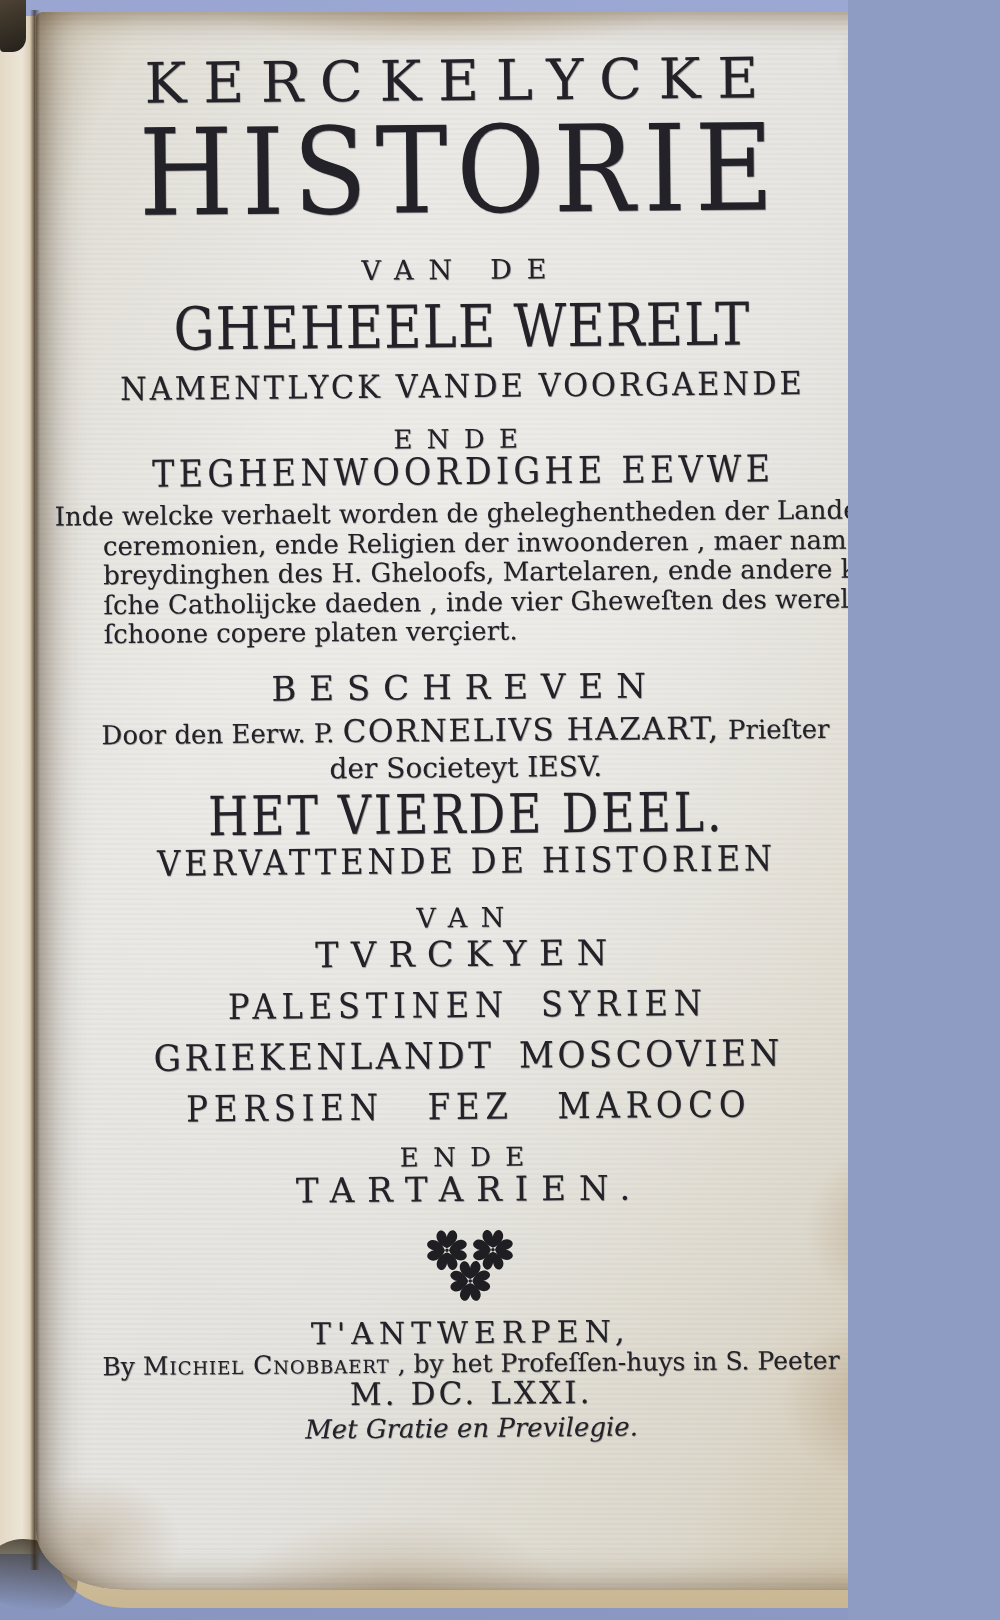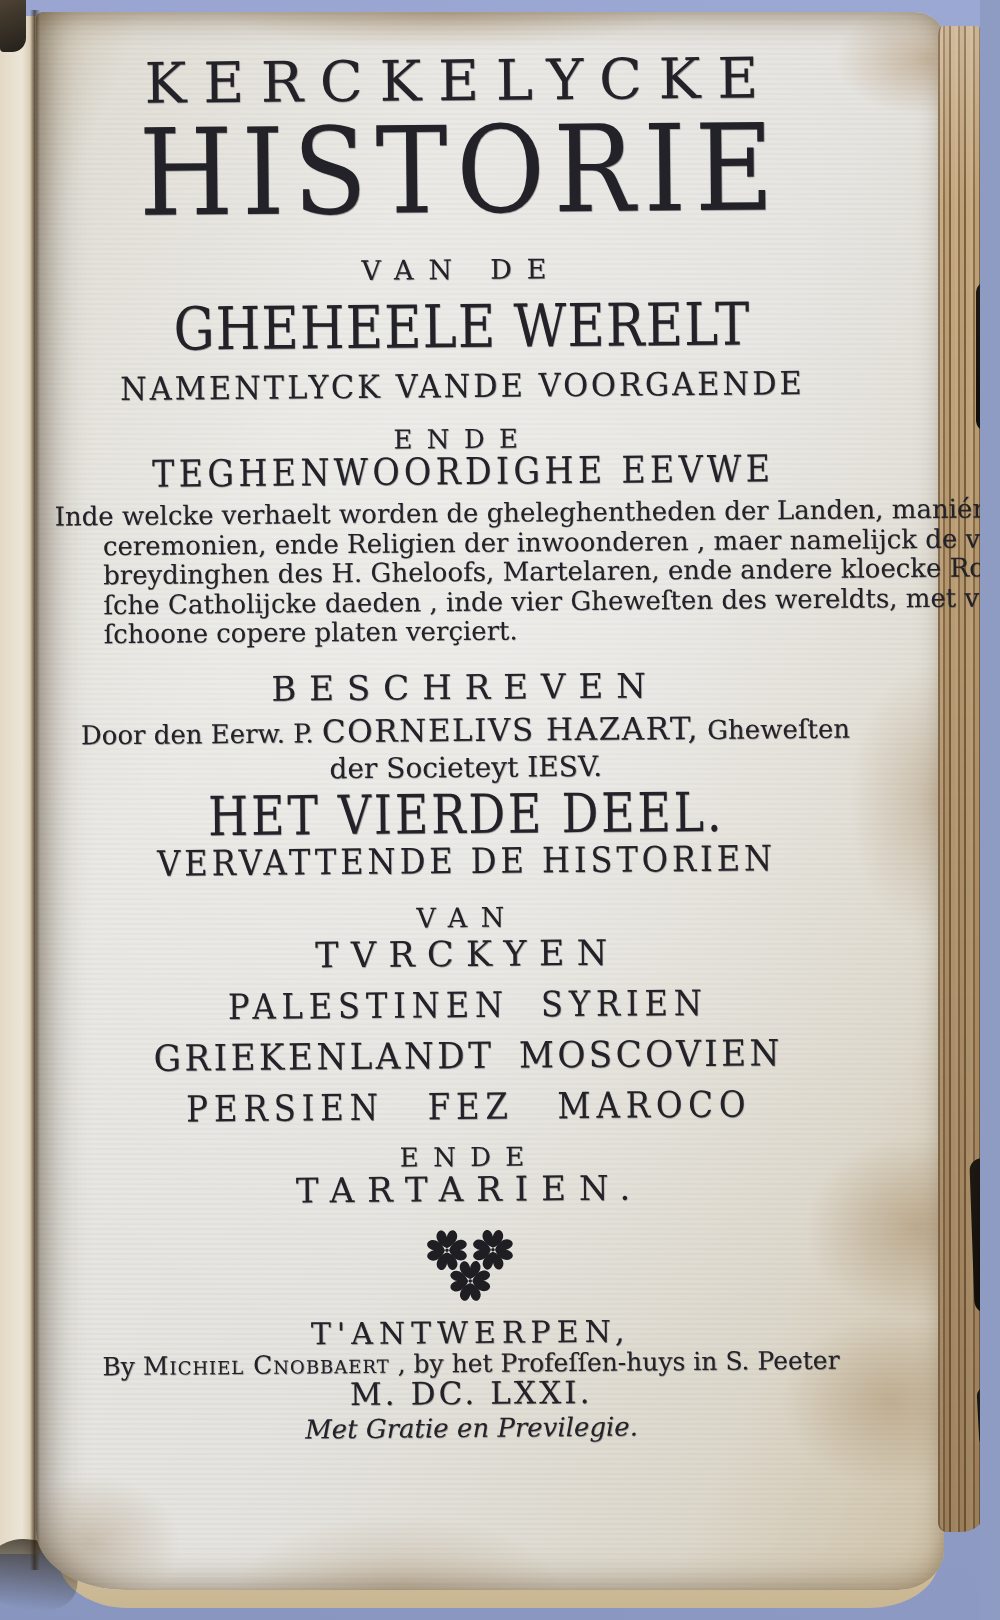--- a/index.html
+++ b/index.html
@@ -1,17 +1,17 @@
 <!DOCTYPE html>
 <html><head>
 <meta charset="utf-8">
 <style>
   html,body{margin:0;padding:0;}
   body{width:1000px;height:1620px;overflow:hidden;background:#8e9cc4;}
-  .photo{position:relative;width:980px;height:1620px;overflow:hidden;
+  .photo{position:relative;width:848px;height:1620px;overflow:hidden;
     background:linear-gradient(200deg,#9ca8d4 0%,#97a3cd 38%,#8想795bf 100%);
     background:linear-gradient(200deg,#9ca8d4 0%,#97a3cd 38%,#8795bf 100%);
     font-family:"DejaVu Serif","Liberation Serif",serif;}
   
   .under-page{position:absolute;left:58px;top:1480px;width:880px;height:128px;
     background:linear-gradient(180deg,#d8c9ab,#c9b692);
     border-radius:40px 30px 70px 70px / 30px 24px 46px 50px;}
   .facing-page{position:absolute;left:0;top:16px;width:40px;height:1538px;
     background:linear-gradient(90deg,#e3d9c6 0%,#ece5d6 55%,#c6b496 92%,#8c7a5e 100%);}
   .corner-binding{position:absolute;left:0;top:0;width:26px;height:52px;
@@ -121,21 +121,21 @@
       <div class="par-line indent">breydinghen des H. Gheloofs, Martelaren, ende andere kloecke Room-</div>
       <div class="par-line indent">ſche Catholijcke daeden , inde vier Gheweſten des wereldts, met vele</div>
       <div class="par-line indent">ſchoone copere platen verçiert.</div>
     </div>
 
     <div class="line t-beschreven">BESCHREVEN</div>
 
     <div class="line t-byline1">
       <span>Door den Eerw. P.</span>
       <span class="author">CORNELIVS HAZART,</span>
-      <span>Gheweſten</span>
+      <span>Prieſter</span>
     </div>
     <div class="line t-byline2">der Societeyt IESV.</div>
 
     <div class="line t-deel">HET VIERDE DEEL.</div>
     <div class="line t-vervattende">VERVATTENDE DE HISTORIEN</div>
     <div class="line t-van">VAN</div>
 
     <div class="line t-turckyen">TVRCKYEN</div>
     <div class="line t-palestinen">PALESTINEN SYRIEN</div>
     <div class="line t-grieken">GRIEKENLANDT MOSCOVIEN</div>

